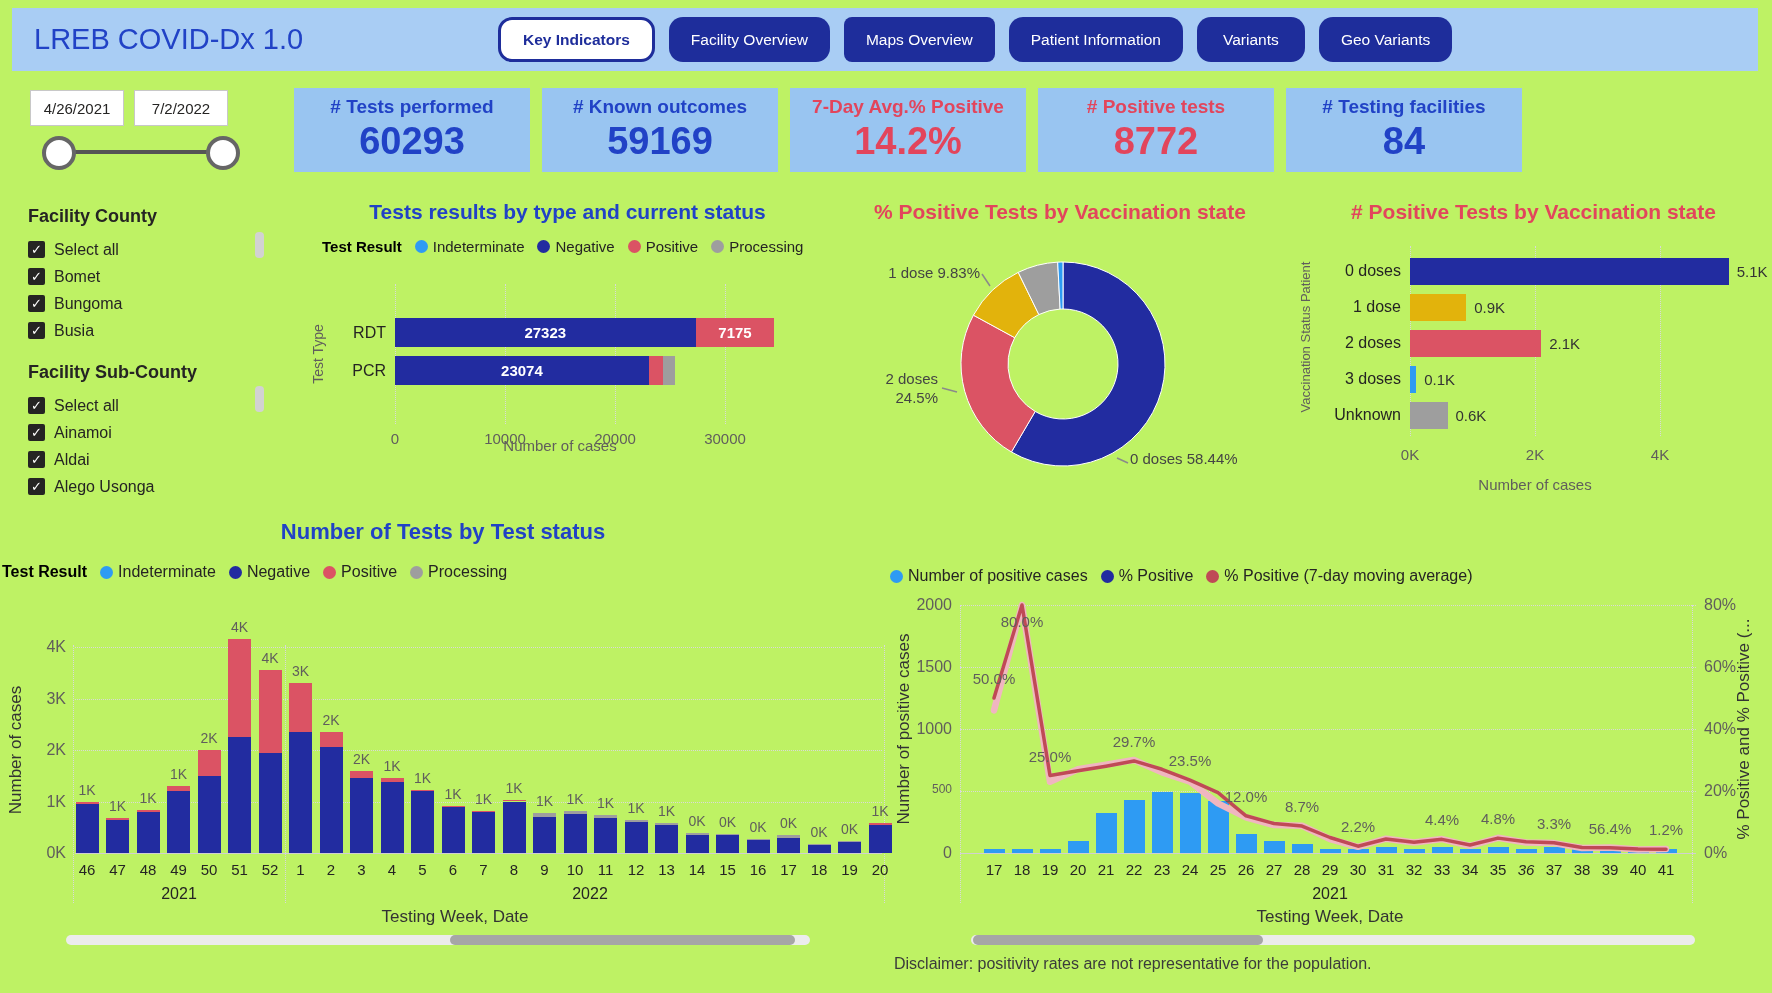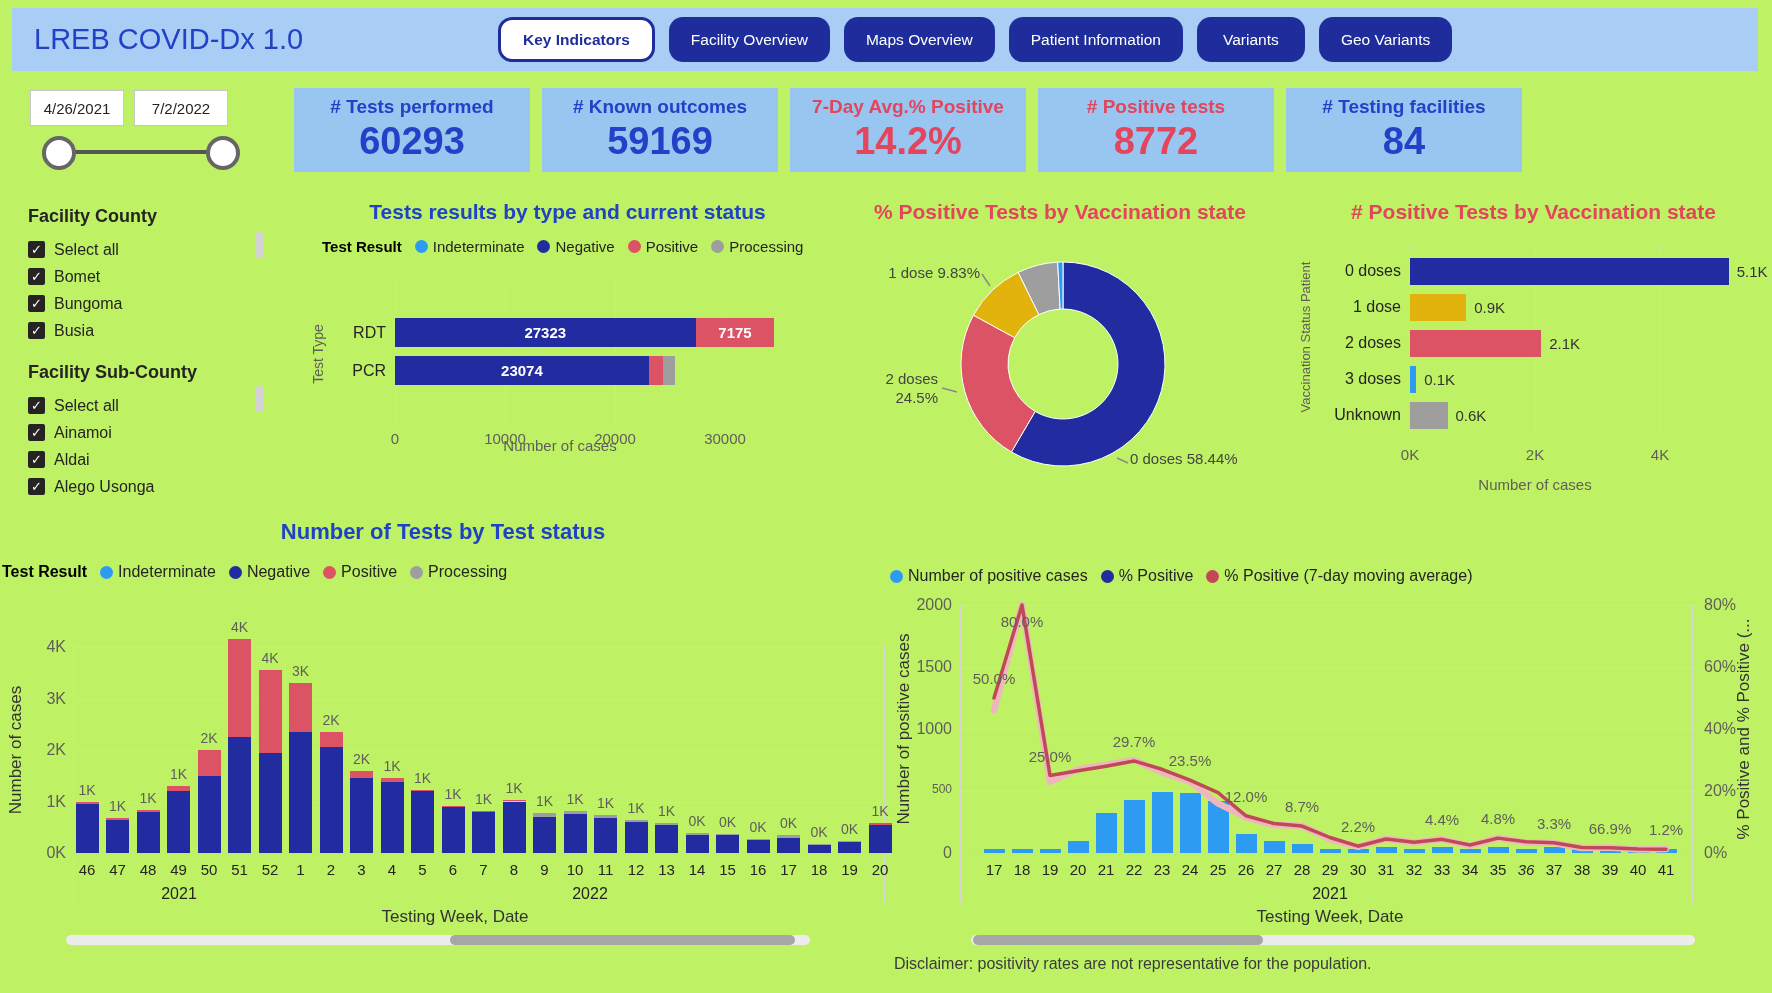--- a/index.html
+++ b/index.html
@@ -58,21 +58,21 @@
 </head>
 <body>
 
 <div id="app">
 
   <div class="header" style="background: rgb(169, 205, 244);">
     <div class="app-title" style="color: rgb(33, 66, 198);">LREB COVID-Dx 1.0</div>
     <div class="tabbar">
         <div class="tab active" style="background: rgb(30, 45, 155); color: rgb(30, 45, 155); border: 3px solid rgb(30, 45, 155);">Key Indicators</div>
         <div class="tab" style="background: rgb(30, 45, 155);">Facility Overview</div>
-        <div class="tab" style="background: rgb(30, 45, 155);">Maps Overview</div>
+        <div class="tab" style="background: rgb(30, 45, 155); border-radius: 8px;">Maps Overview</div>
         <div class="tab" style="background: rgb(30, 45, 155);">Patient Information</div>
         <div class="tab" style="background: rgb(30, 45, 155);">Variants</div>
         <div class="tab" style="background: rgb(30, 45, 155);">Geo Variants</div>
       </div>
   </div>
 
   <div class="datebox" style="left:30px">4/26/2021</div>
   <div class="datebox" style="left:134px">7/2/2022</div>
   <div class="slider-track"></div>
   <div class="slider-handle" style="left:42px"></div>
@@ -482,18 +482,18 @@
       <div class="pt-label" style="left: 136px; top: 108px;">80.0%</div>
       <div class="pt-label" style="left: 164px; top: 242.5px;">25.0%</div>
       <div class="pt-label" style="left: 248px; top: 227.93px;">29.7%</div>
       <div class="pt-label" style="left: 304px; top: 247.15px;">23.5%</div>
       <div class="pt-label" style="left: 360px; top: 282.8px;">12.0%</div>
       <div class="pt-label" style="left: 416px; top: 293.03px;">8.7%</div>
       <div class="pt-label" style="left: 472px; top: 313.18px;">2.2%</div>
       <div class="pt-label" style="left: 556px; top: 306.36px;">4.4%</div>
       <div class="pt-label" style="left: 612px; top: 305.12px;">4.8%</div>
       <div class="pt-label" style="left: 668px; top: 309.77px;">3.3%</div>
-      <div class="pt-label" style="left: 724px; top: 314.73px;">66.9%</div>
+      <div class="pt-label" style="left: 724px; top: 314.73px;">56.4%</div>
       <div class="pt-label" style="left: 780px; top: 316.28px;">1.2%</div>
       <div class="year" style="left: 404px; top: 380px;">2021</div>
     </div>
 
 </div>
 
 </body></html>

